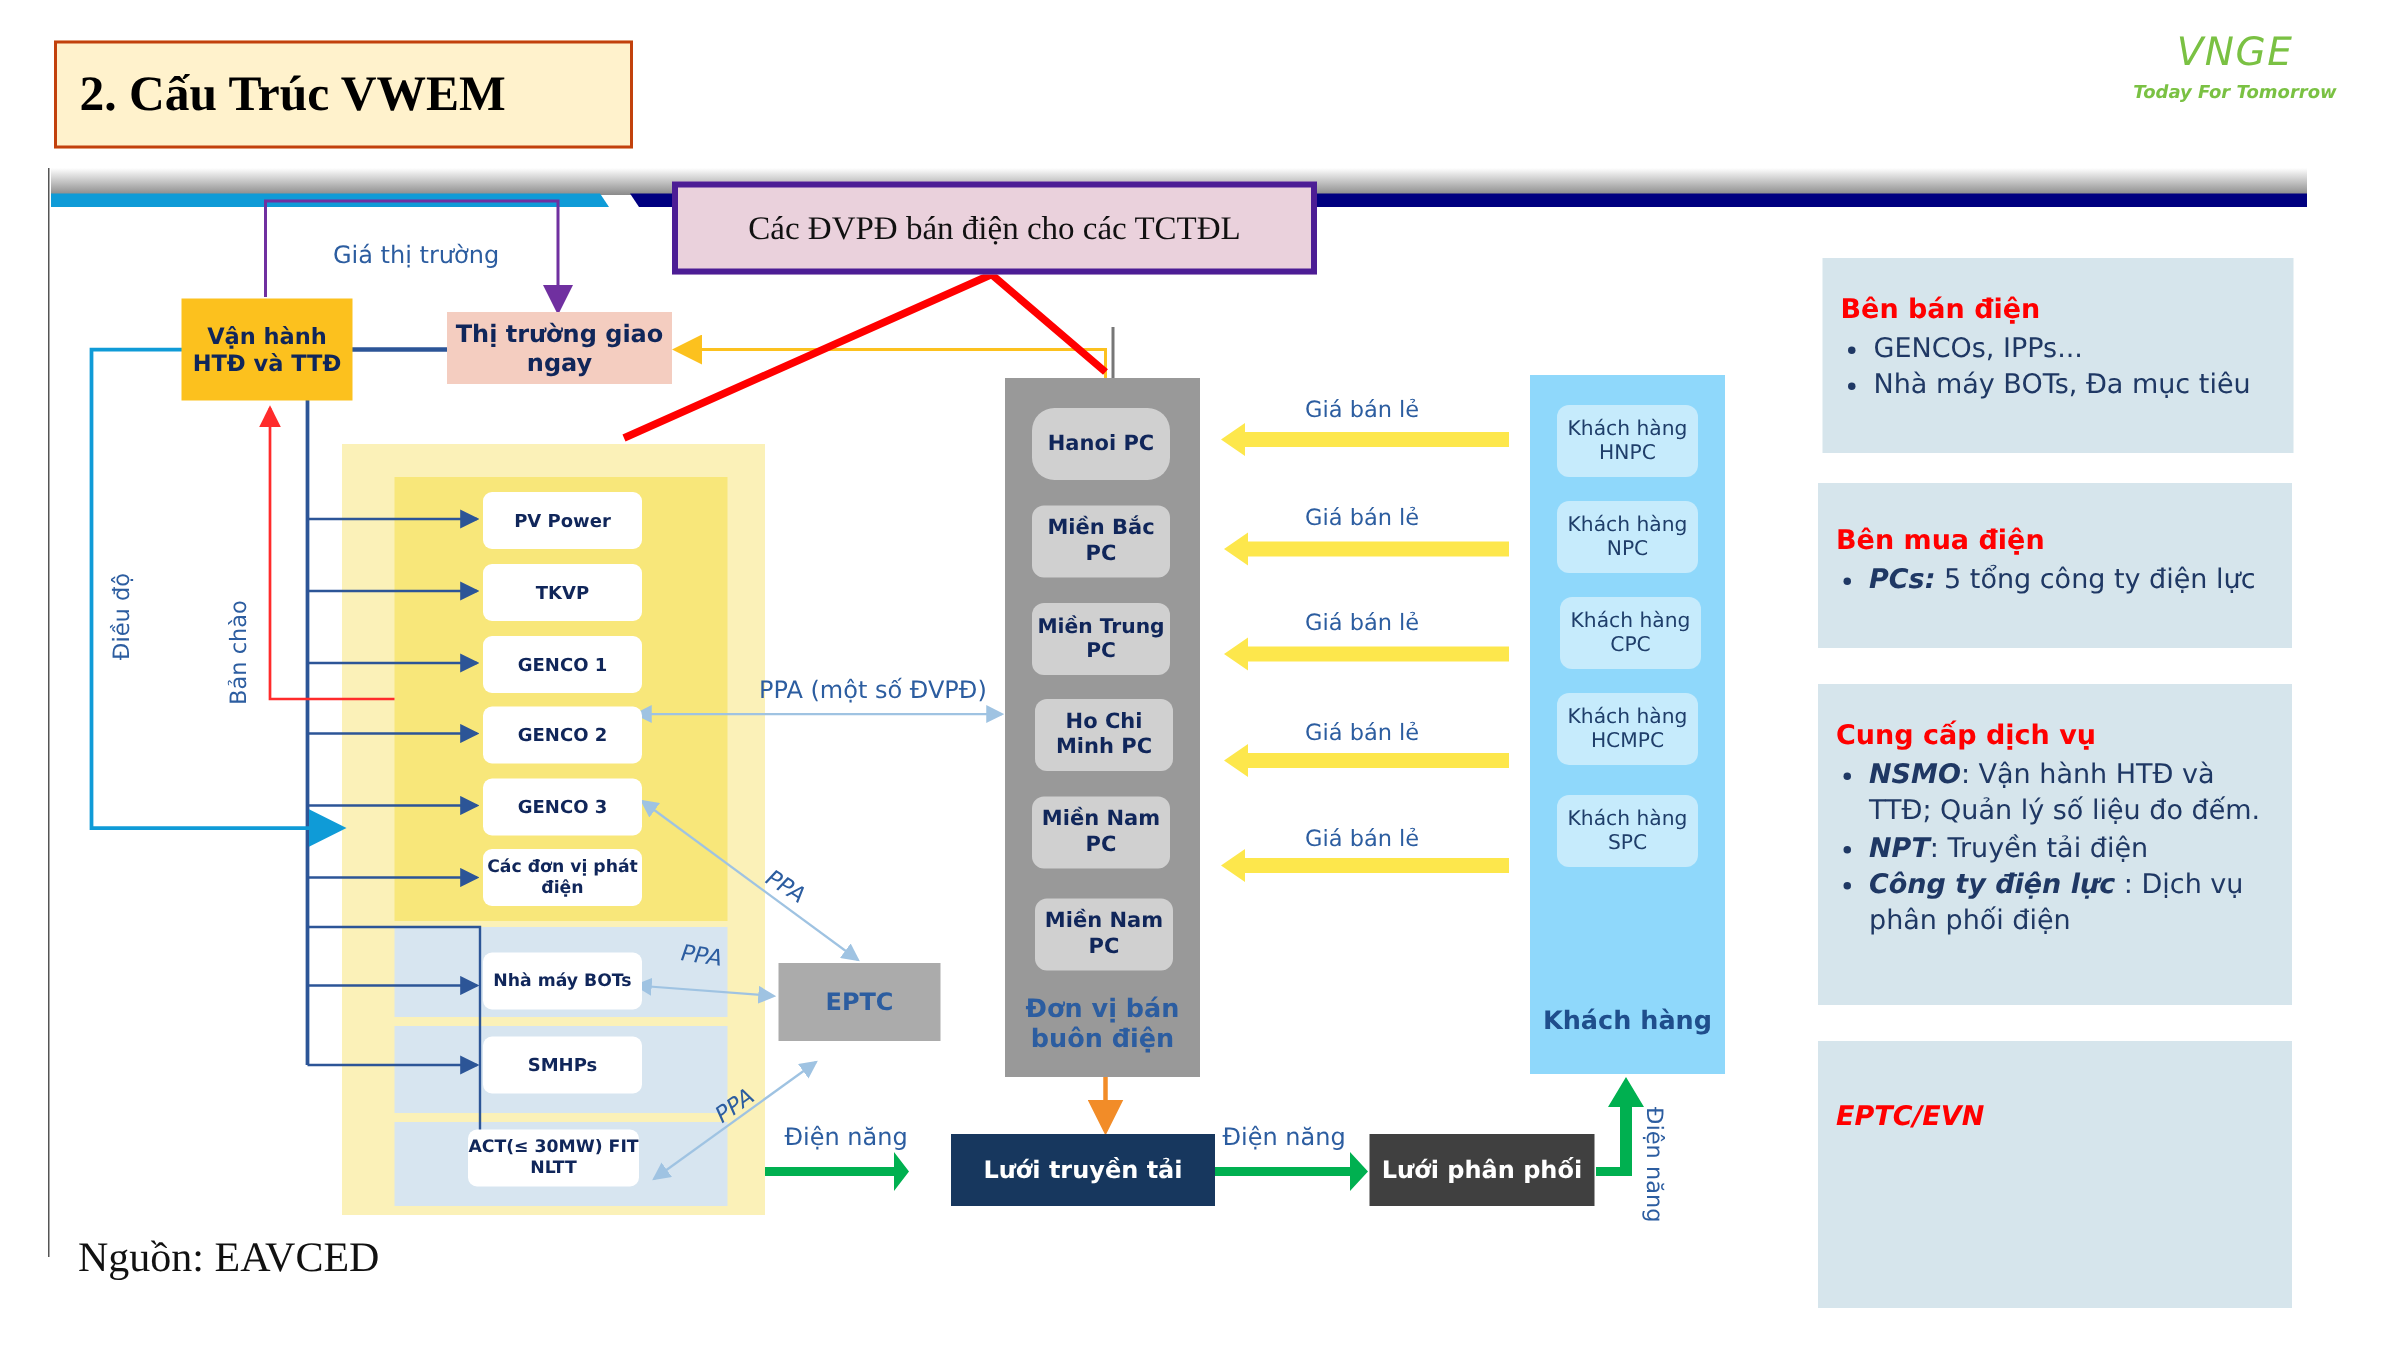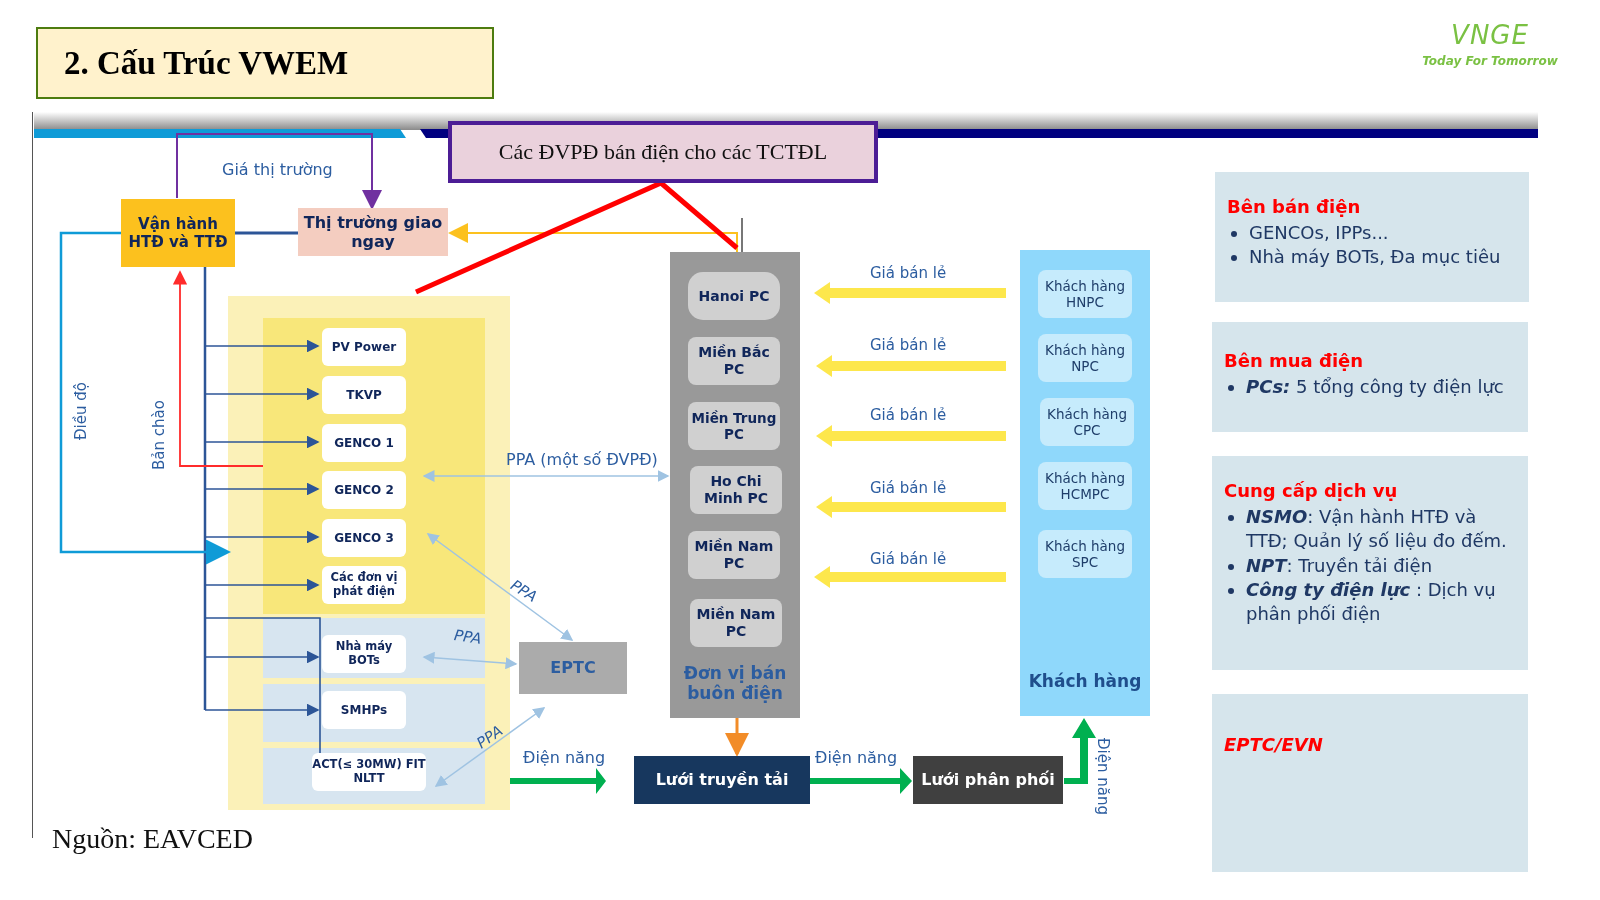--- a/index.html
+++ b/index.html
@@ -1,31 +1,31 @@
 <!DOCTYPE html>
 <html><head>
 <meta charset="utf-8">
 <style>
   html, body { margin:0; padding:0; }
   body { width:1600px; height:900px; position:relative; background:#ffffff; overflow:hidden;
          font-family:"DejaVu Sans", sans-serif; }
   .abs { position:absolute; }
-  #title-box { left:36px; top:27px; width:458px; height:72px; background:#fff2cc; border:2px solid #4d7c0f;
-               box-sizing:border-box; display:flex; align-items:center; padding-left:26px;
+  #title-box { left:36px; top:27px; width:386px; height:72px; background:#fff2cc; border:2px solid #c2410c;
+               box-sizing:border-box; display:flex; align-items:center; padding-left:15px;
                font-family:"Liberation Serif", serif; font-weight:bold; font-size:33px; color:#000; }
   #logo { left:1420px; top:20px; width:140px; height:70px; text-align:center; color:#7ac143; }
   #logo .brand { font-size:26px; font-style:italic; letter-spacing:1px; }
   #logo .tag { font-size:12px; font-style:italic; font-weight:bold; margin-top:4px; }
   #left-rule { left:32px; top:112px; width:1px; height:726px; background:#555; }
   #callout { left:448px; top:121px; width:430px; height:62px; background:#ead1dc; border:4px solid #4c1d95;
              box-sizing:border-box; display:flex; align-items:center; justify-content:center;
              font-family:"Liberation Serif", serif; font-size:22px; color:#111; z-index:5; }
   .node { position:absolute; display:flex; align-items:center; justify-content:center; text-align:center;
           font-weight:bold; box-sizing:border-box; line-height:1.2; }
-  .gen { background:#fff; border-radius:6px; color:#10265a; font-size:12px; width:84px; height:38px; left:322px; }
+  .gen { background:#fff; border-radius:6px; color:#10265a; font-size:12px; width:106px; height:38px; left:322px; }
   .pc { background:#d0d0d0; border-radius:8px; color:#10265a; font-size:14px; width:92px; height:48px; left:688px; }
   .cust { background:#c6ebfc; border-radius:8px; color:#1f3e6a; font-size:13.5px; font-weight:normal; width:94px; height:48px; left:1038px; }
   .lbl { position:absolute; color:#2c5da0; font-size:15px; white-space:nowrap; }
   .panel { position:absolute; background:#d6e5ec; box-sizing:border-box; padding:24px 10px 10px 12px; }
   .panel h3 { margin:0; color:#ff0000; font-size:18px; font-weight:bold; }
   .panel ul { margin:4px 0 0 0; padding-left:22px; color:#1f3864; font-size:18px; line-height:1.35; }
   .panel p { margin:4px 0 0 0; color:#1f3864; font-size:18px; }
   .panel b.it { font-style:italic; }
   #source { left:52px; top:823px; font-family:"Liberation Serif", serif; font-size:28px; color:#111; }
   svg { position:absolute; left:0; top:0; }

